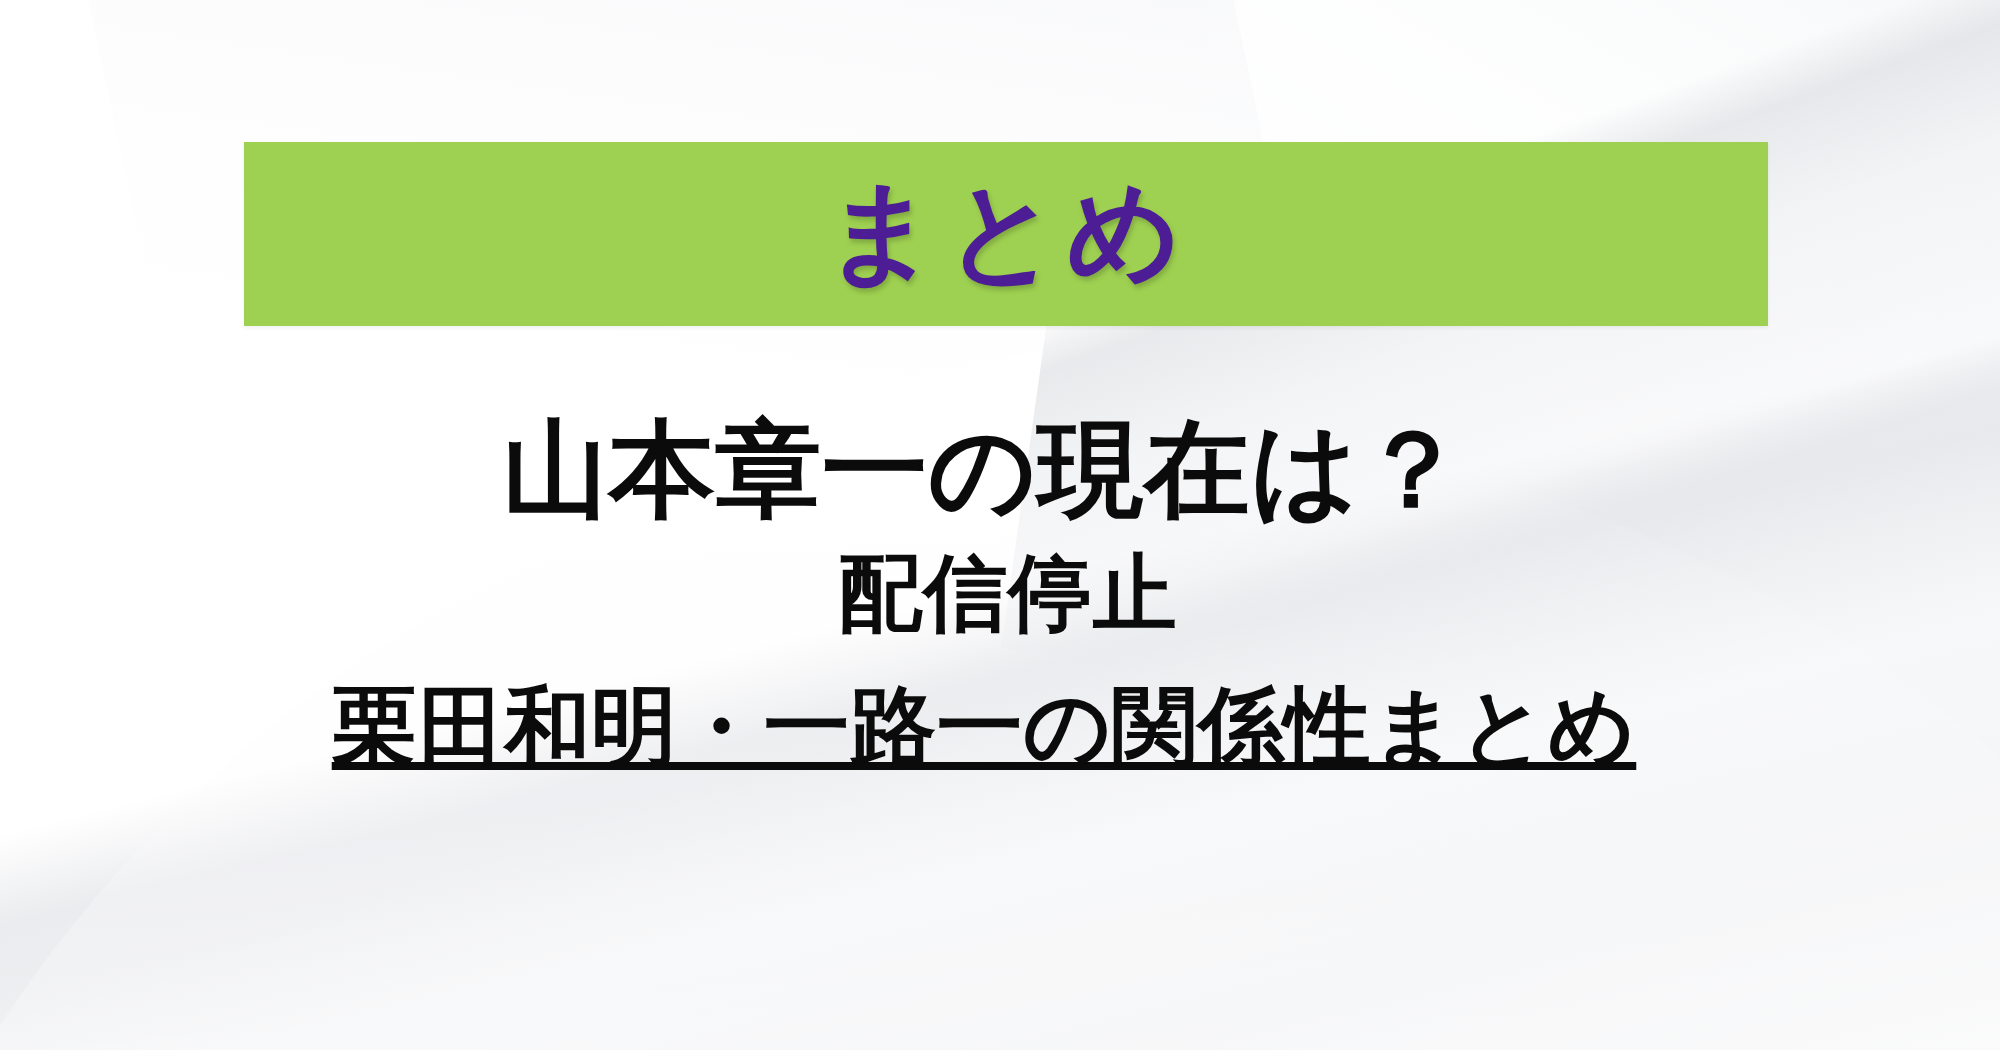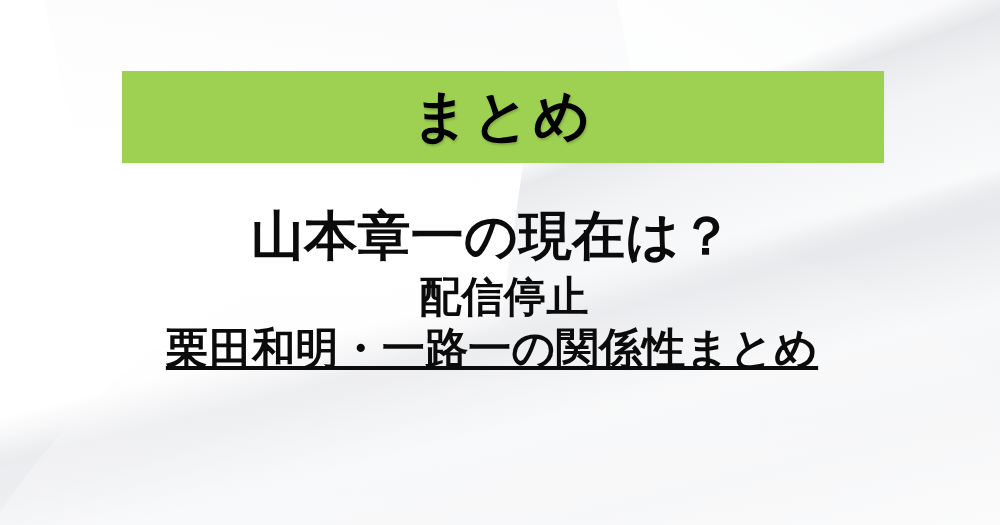--- a/index.html
+++ b/index.html
@@ -120,21 +120,21 @@
     width: 762px;
     height: 92px;
     background: #9ed051;
     display: flex;
     align-items: center;
     justify-content: center;
     box-shadow: 0 1px 2px rgba(0,0,0,0.06);
   }
 
   #category-banner-label {
-    color: #000000;
+    color: #4c1d95;
     font-size: 56px;
     font-weight: 700;
     letter-spacing: 0.06em;
     line-height: 1;
     text-shadow: 1px 2px 2px rgba(80,110,40,0.35);
     white-space: nowrap;
     padding-bottom: 3px;
   }
 
   
@@ -155,21 +155,21 @@
 
   #headline-line-1 {
     font-size: 53px;
     letter-spacing: 0.005em;
     margin-bottom: 8px;
   }
 
   #headline-line-2 {
     font-size: 42px;
     letter-spacing: 0.01em;
-    margin-bottom: 4px;
+    margin-bottom: 20px;
     padding-left: 24px;
   }
 
   #headline-line-3 {
     font-size: 43px;
     letter-spacing: 0.005em;
     text-decoration: underline;
   }
 </style>
 </head>

